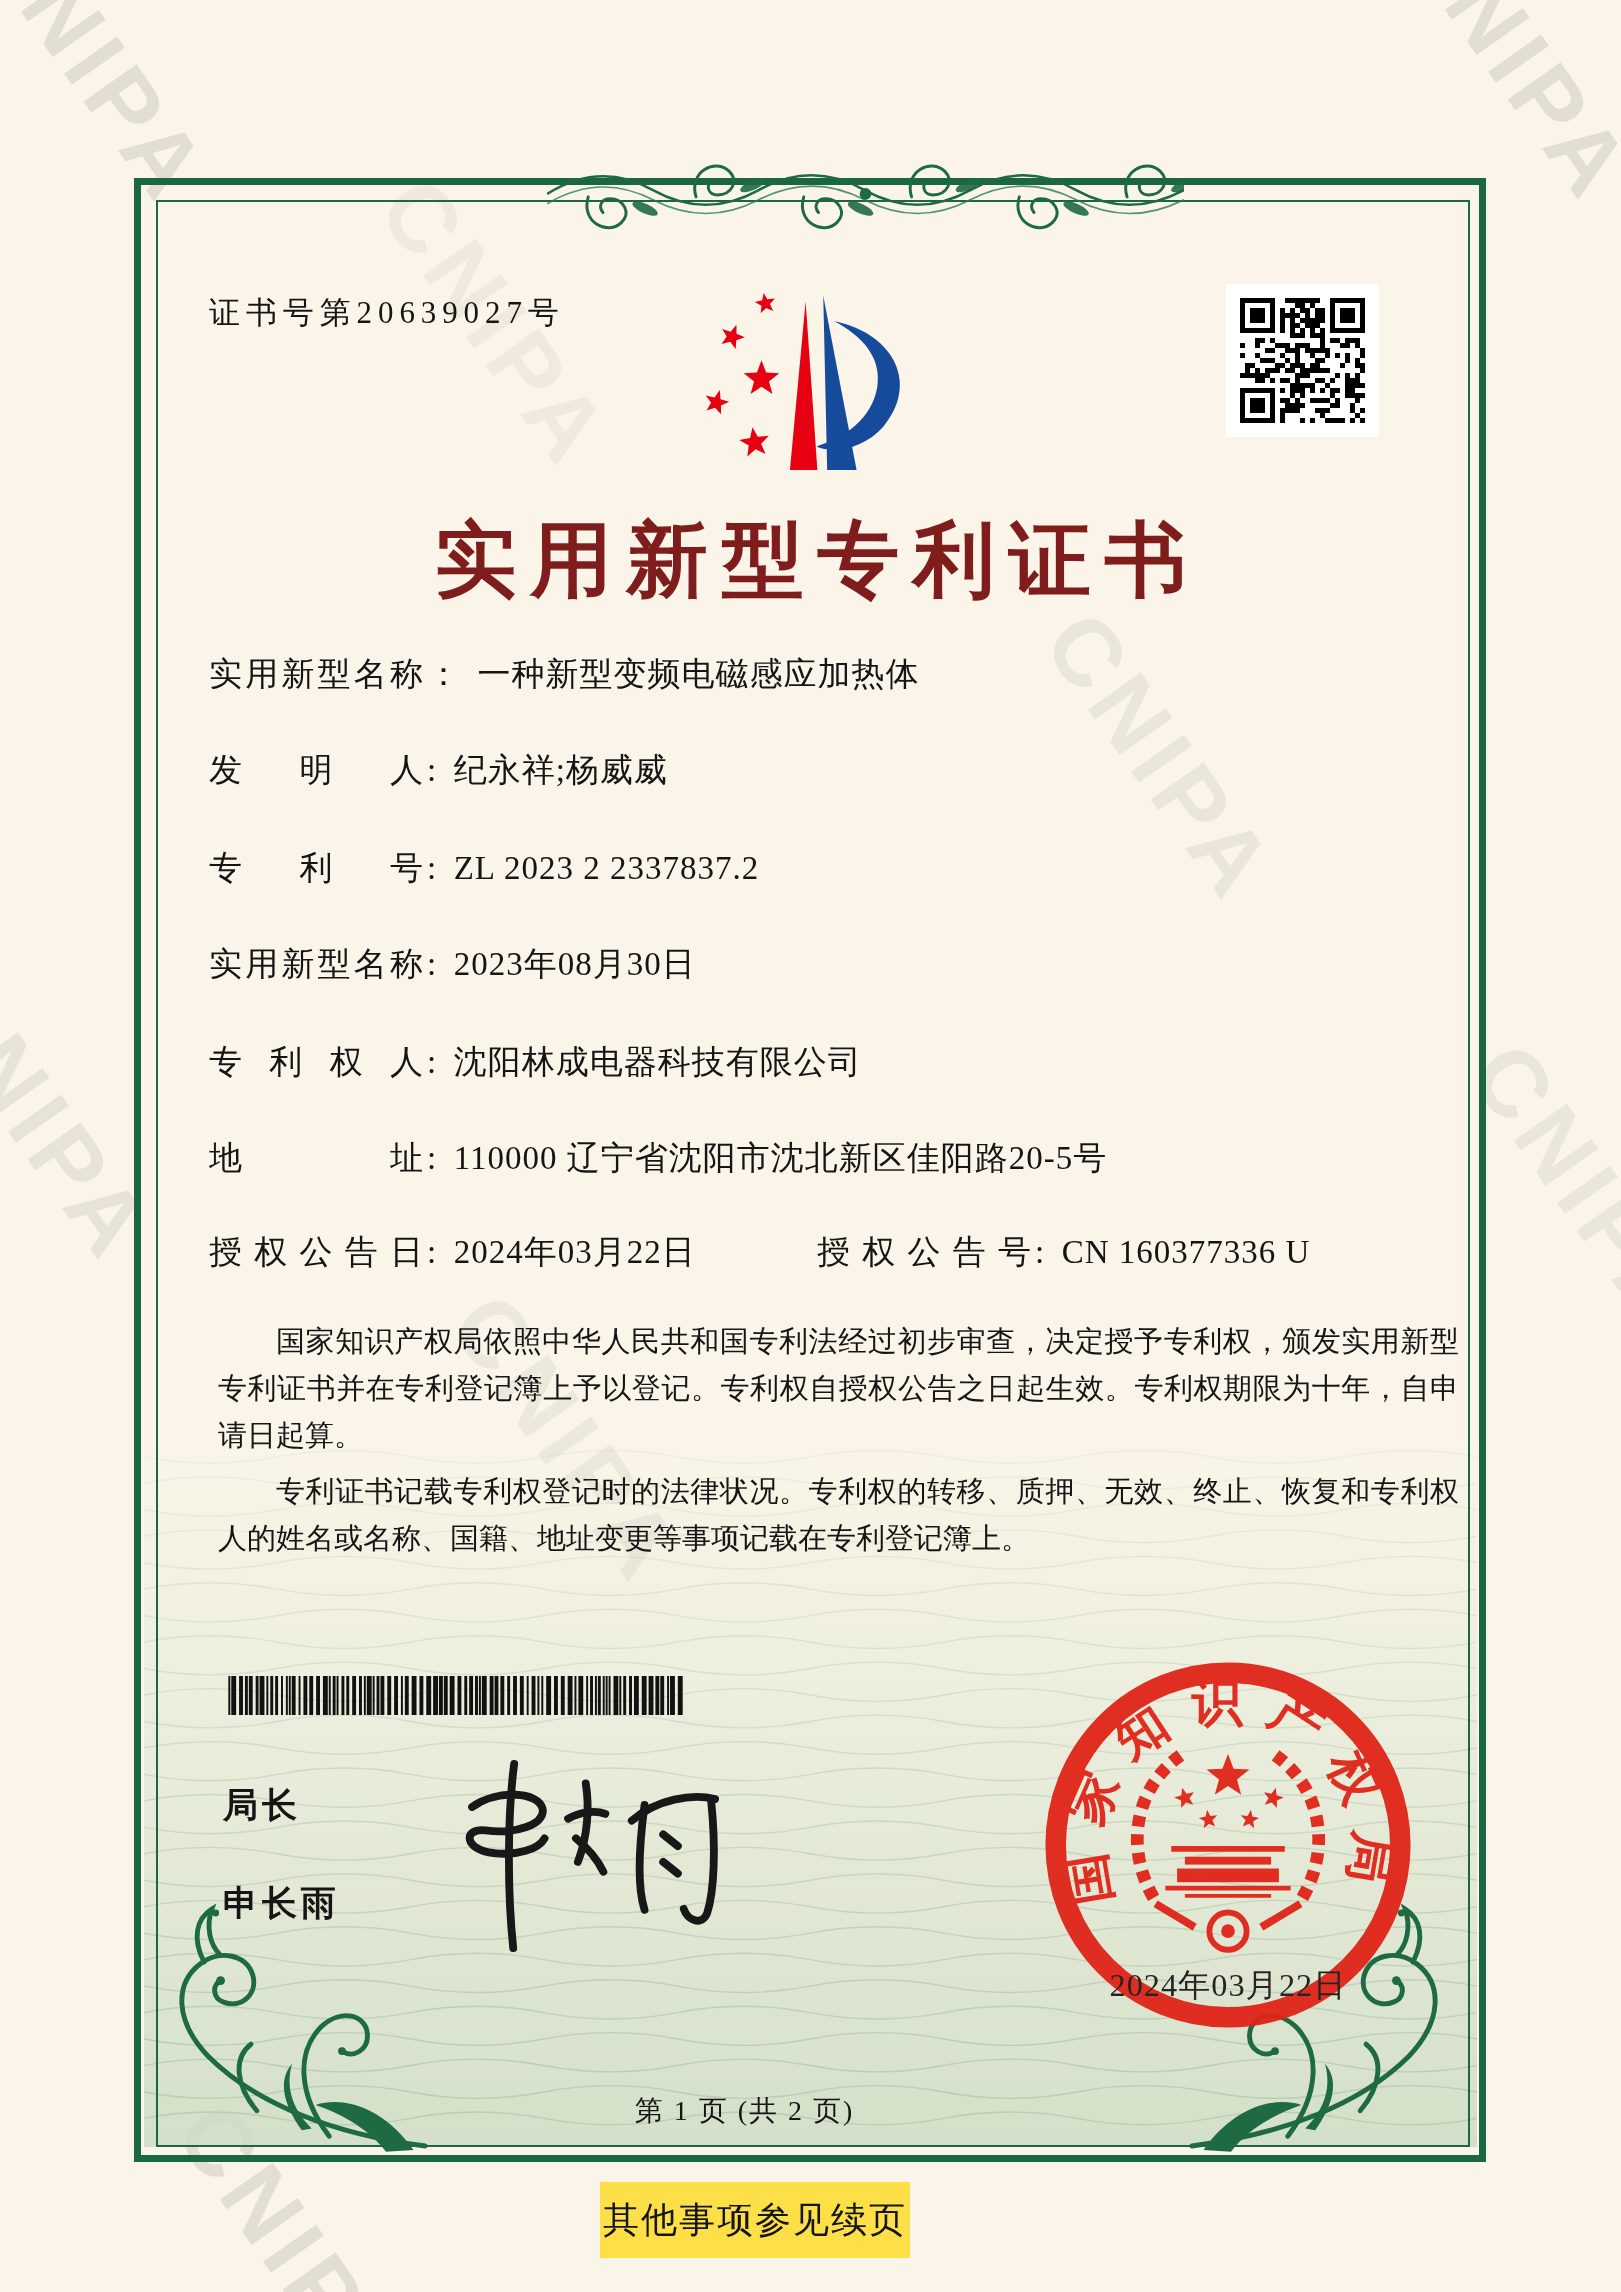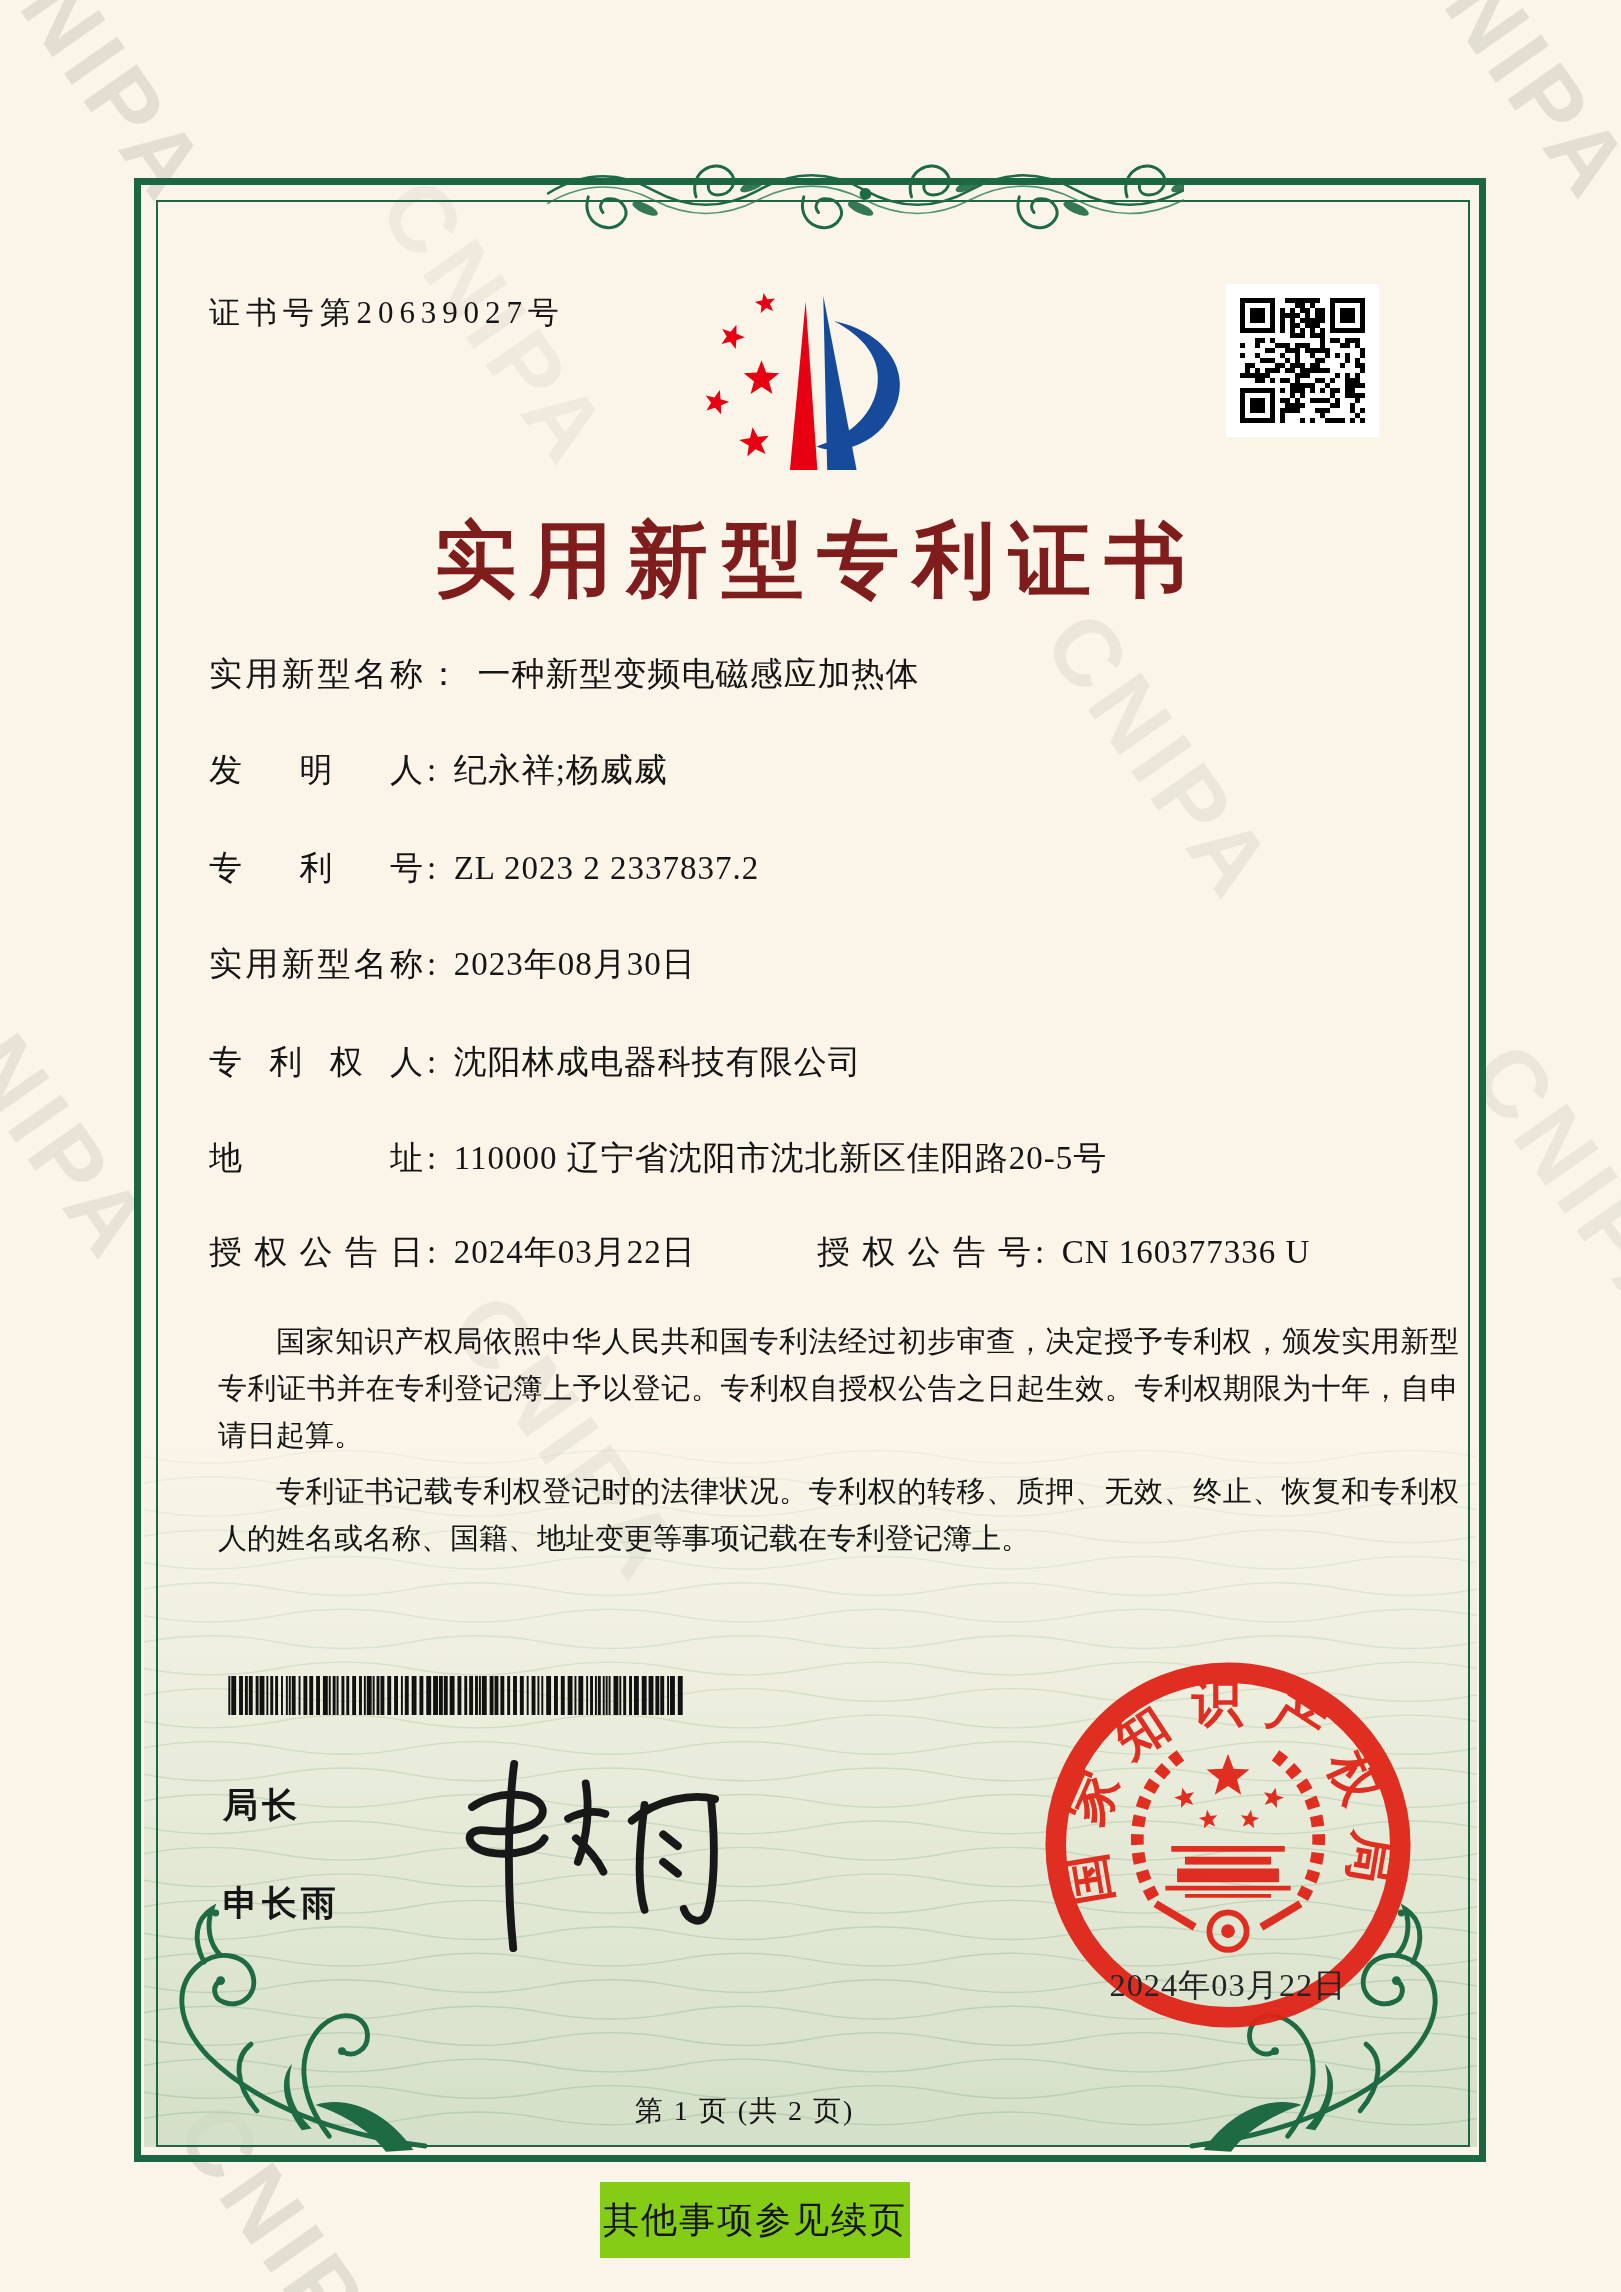--- a/index.html
+++ b/index.html
@@ -56,21 +56,21 @@
   
   .barcode{position:absolute;left:227px;top:1676px;z-index:3;}
   .director-label{position:absolute;left:223px;top:1782px;z-index:3;
     font-family:"Liberation Sans","DejaVu Sans",sans-serif;font-weight:bold;font-size:35px;letter-spacing:3.9px;}
   .director-name{position:absolute;left:223px;top:1880px;z-index:3;
     font-family:"Liberation Sans","DejaVu Sans",sans-serif;font-weight:bold;font-size:35px;letter-spacing:3.9px;}
   .signature{position:absolute;left:416px;top:1756px;z-index:6;}
   .seal{position:absolute;left:1042px;top:1659px;z-index:6;opacity:.95;}
   .page-info{position:absolute;left:130px;top:2092px;width:1229px;z-index:3;
     text-align:center;font-size:28px;letter-spacing:2px;}
-  .cont-band{position:absolute;left:600px;top:2182px;width:310px;height:76px;background:#84cc16;
+  .cont-band{position:absolute;left:600px;top:2182px;width:310px;height:76px;background:#fde047;
     z-index:3;display:flex;align-items:center;justify-content:center;}
   .cont-band span{font-size:36px;letter-spacing:2px;}
 </style>
 </head>
 <body>
 
 <div class="page">
 
   <div class="wm wm1">CNIPA</div>
   <div class="wm wm2">CNIPA</div>

